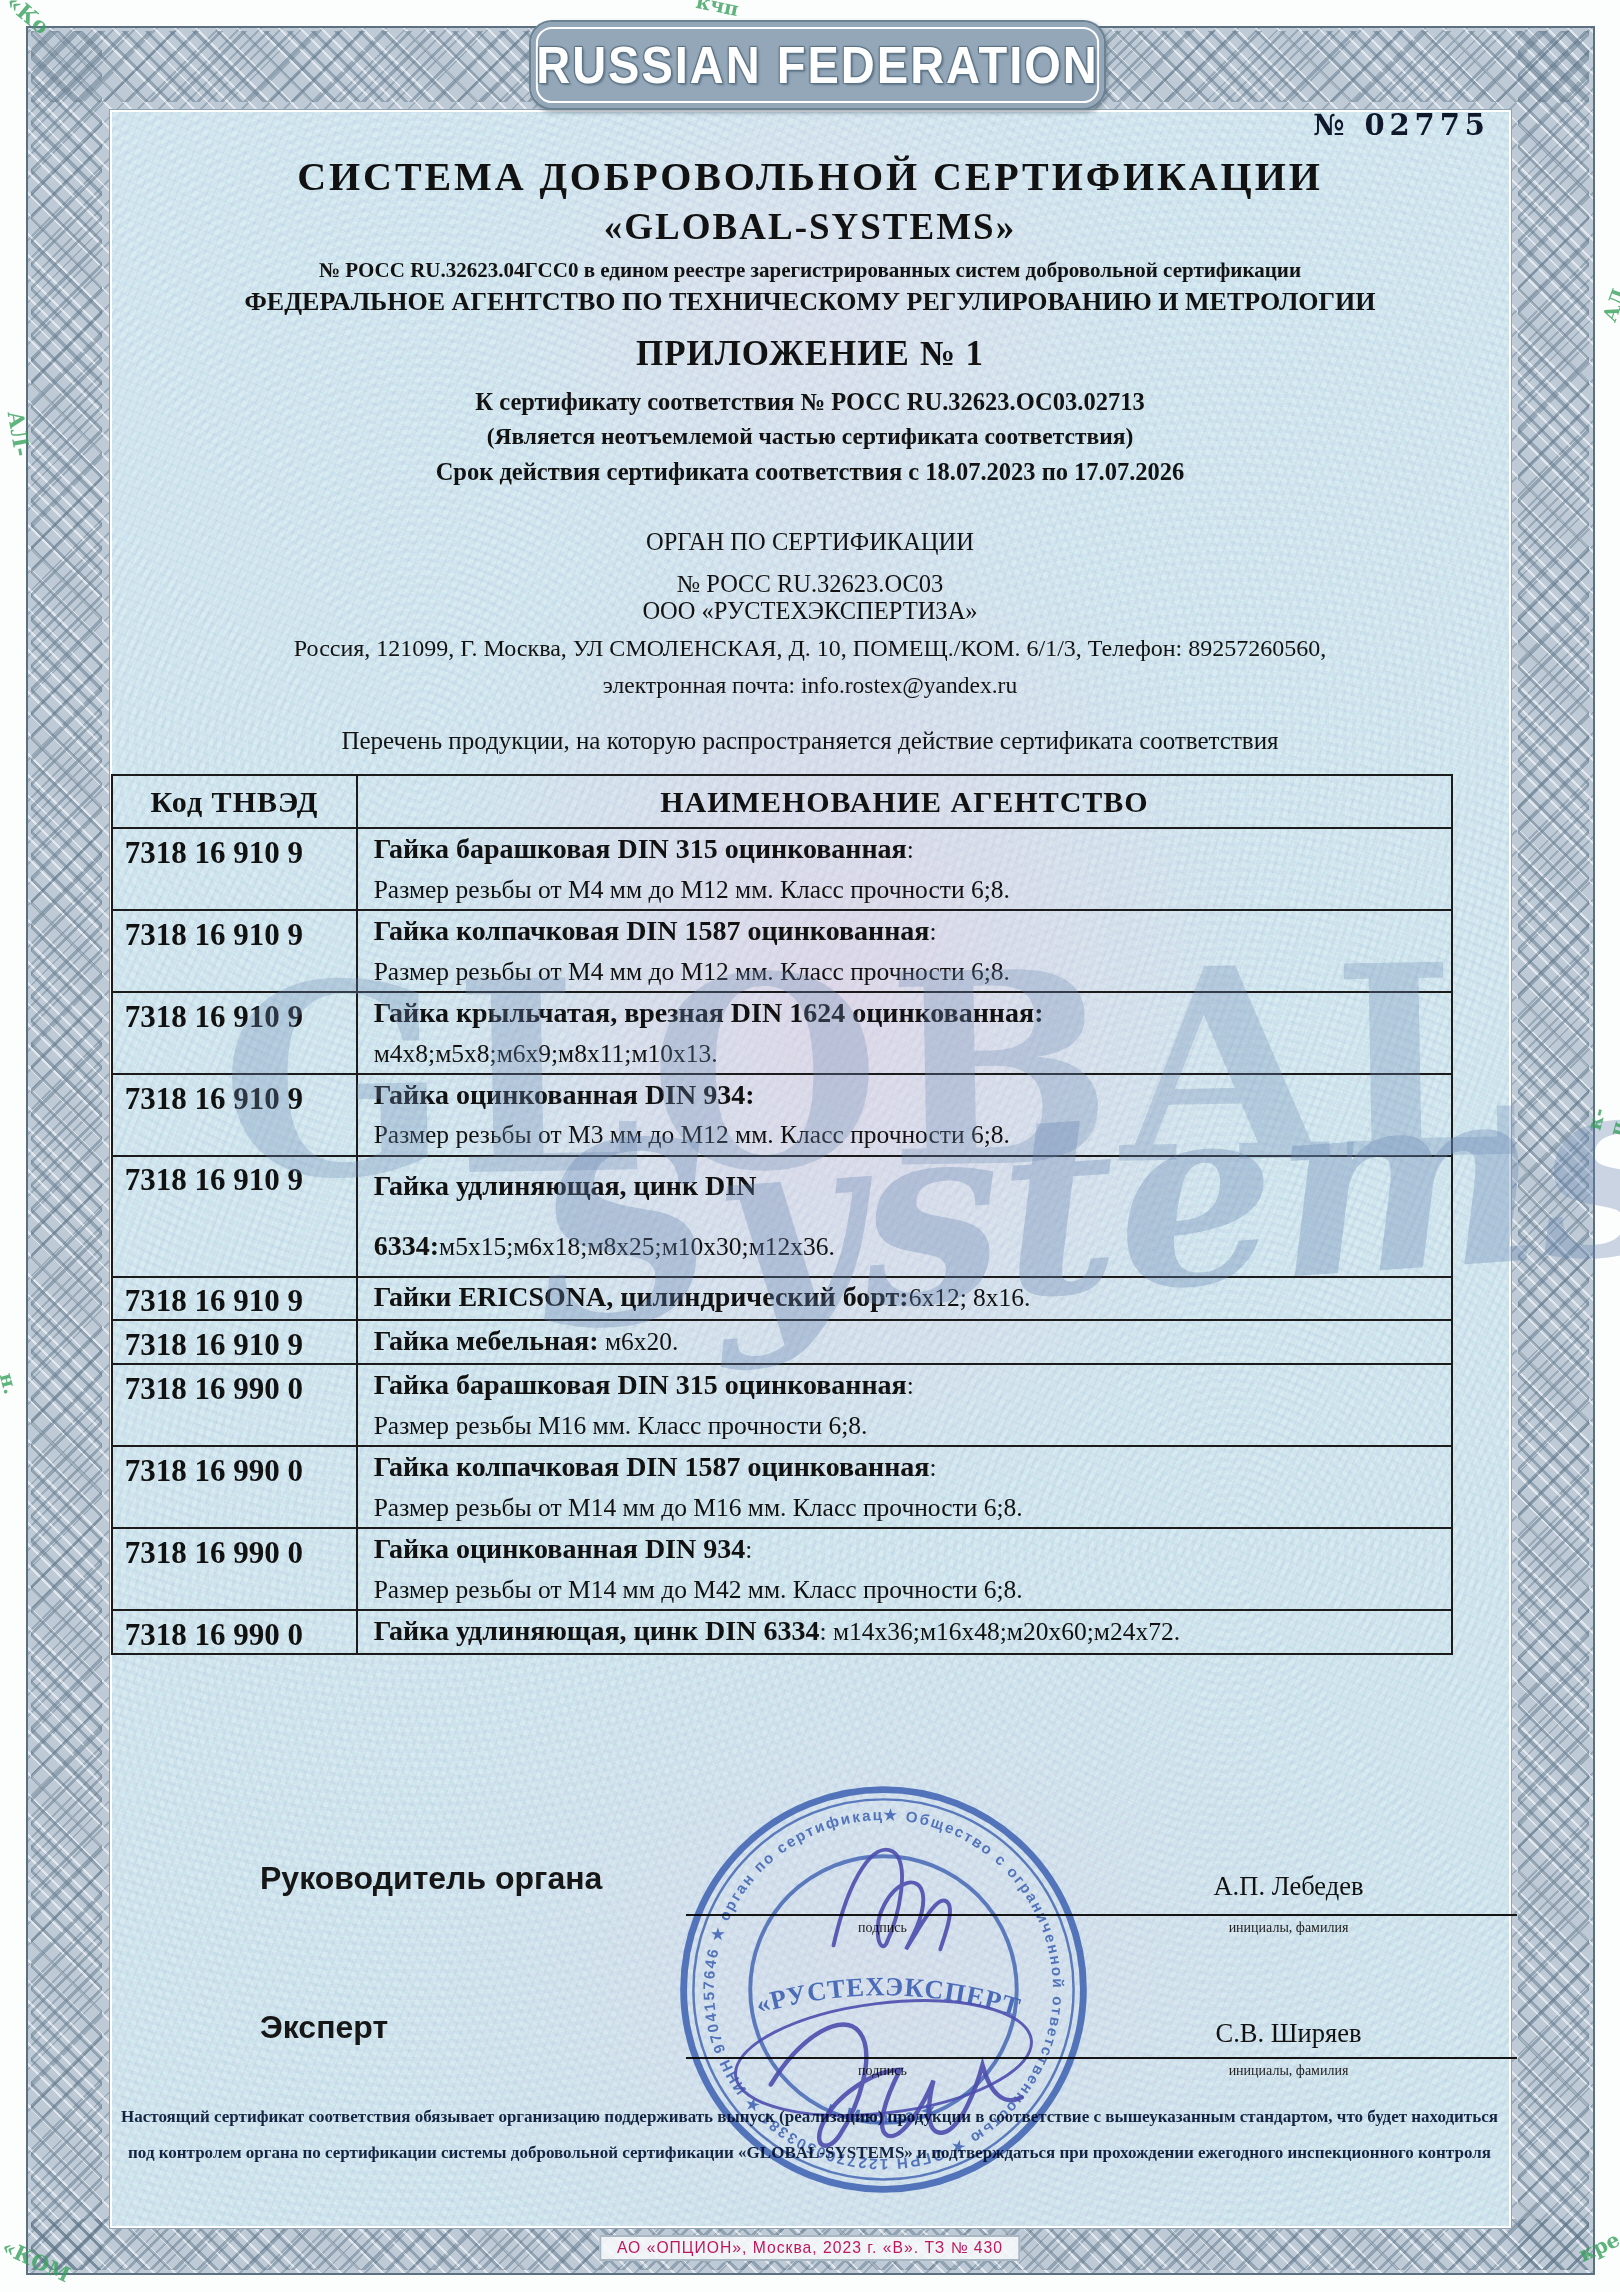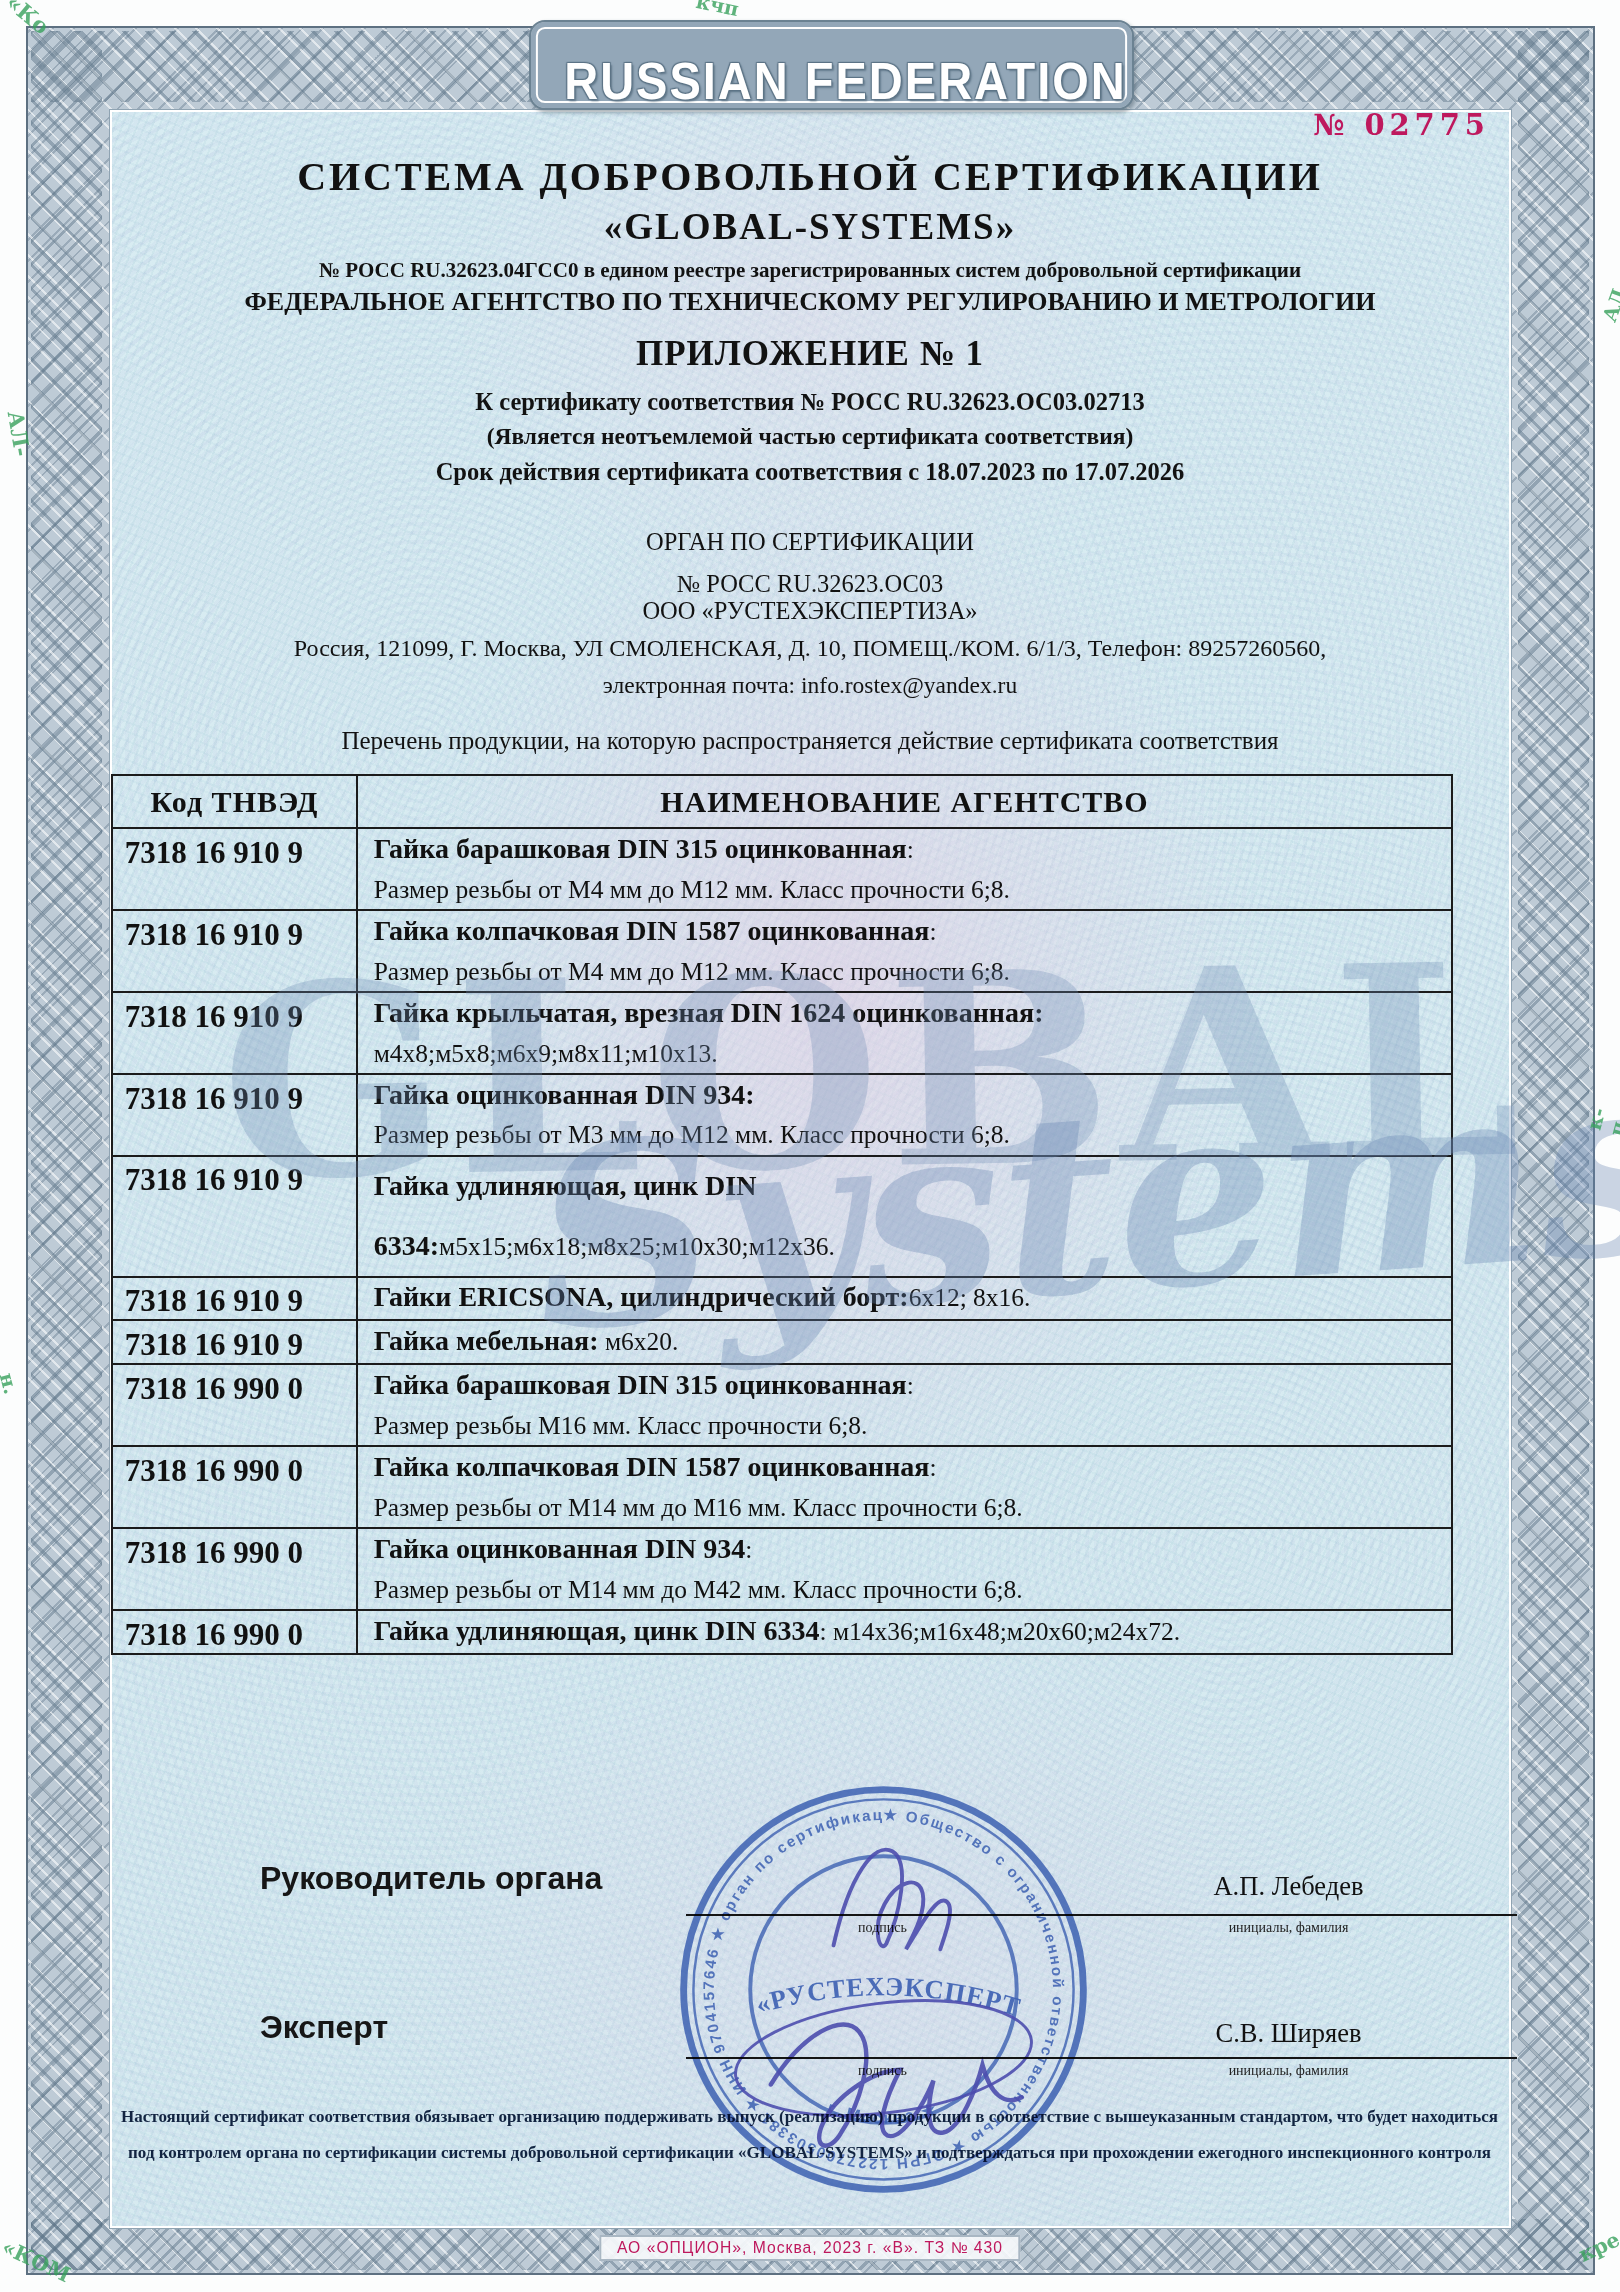--- a/index.html
+++ b/index.html
@@ -32,29 +32,29 @@
        repeating-radial-gradient(circle at 22% 30%,rgba(150,160,210,.07) 0 3.9px,transparent 3.9px 8.8px),
        repeating-radial-gradient(circle at 80% 68%,rgba(150,160,210,.07) 0 3.9px,transparent 3.9px 8.8px),
        repeating-linear-gradient(112deg,rgba(125,180,195,.10) 0 2px,transparent 2px 6.9px),
        repeating-linear-gradient(22deg,rgba(125,180,195,.08) 0 2px,transparent 2px 8.8px),
        linear-gradient(180deg,#d8ecf2,#d6eaf0);}
 
   .content{position:absolute;inset:0;z-index:2;}
 
   
   .banner{position:absolute;left:529px;top:19.6px;width:573px;height:86px;
-     background:#93a7b8;border:2.9px solid #6b8292;border-radius:16px;
+     background:#93a7b8;border:2.9px solid #6b8292;border-radius:23px;
      box-shadow:inset 0 0 0 4.9px #93a7b8, inset 0 0 0 6.9px #ffffff, 2px 2.9px 3.9px rgba(70,90,105,.45);
-     display:flex;align-items:flex-end;justify-content:center;padding-left:28px;}
+     display:flex;align-items:center;justify-content:center;}
   .banner-text{font-family:"Liberation Sans",sans-serif;font-weight:bold;font-size:47px;
      letter-spacing:2px;color:#fff;transform:scaleY(1.12);
      text-shadow:2px 2px 2px #5d7486,-1px -1px 1px #5d7486,1px -1px 1px #5d7486,-1px 1px 1px #5d7486;}
 
   .cert-number{position:absolute;left:1313px;top:108px;width:235px;
-     font-family:"DejaVu Serif",serif;font-weight:bold;font-size:29px;color:#be185d;letter-spacing:4.9px;}
+     font-family:"DejaVu Serif",serif;font-weight:bold;font-size:29px;color:#0f172a;letter-spacing:4.9px;}
 
   
   .cline{position:absolute;left:49px;right:49px;text-align:center;color:#121212;}
   .t1{top:153px;font-size:40px;font-weight:bold;letter-spacing:2.9px;}
   .t2{top:205px;font-size:37px;font-weight:bold;letter-spacing:2px;}
   .reg{top:258px;font-size:21px;font-weight:bold;}
   .agency{top:287px;font-size:26px;font-weight:bold;}
   .annex{top:334px;font-size:35px;font-weight:bold;letter-spacing:1px;}
   .ax1{top:388px;font-size:24.5px;font-weight:bold;}
   .ax2{top:423px;font-size:23.5px;font-weight:bold;}

